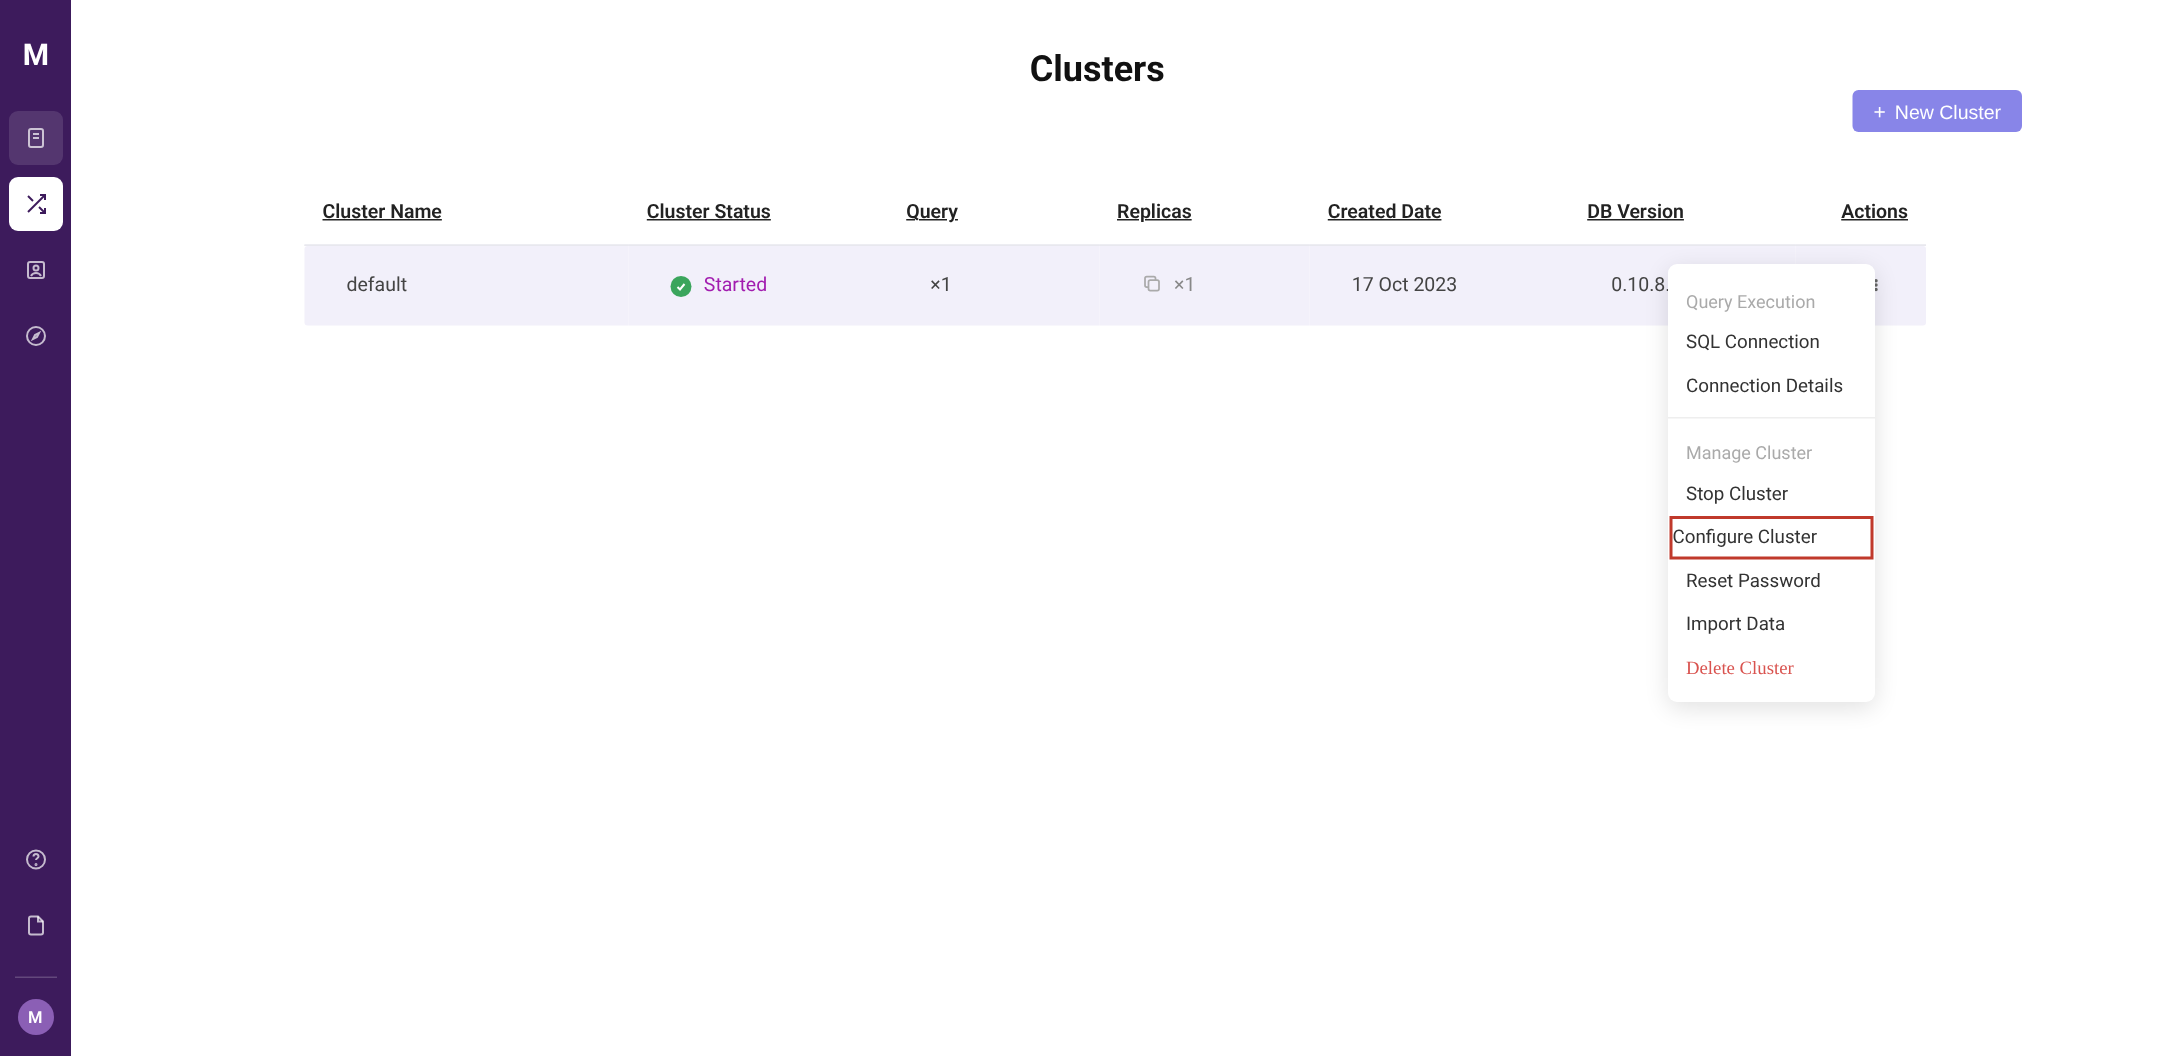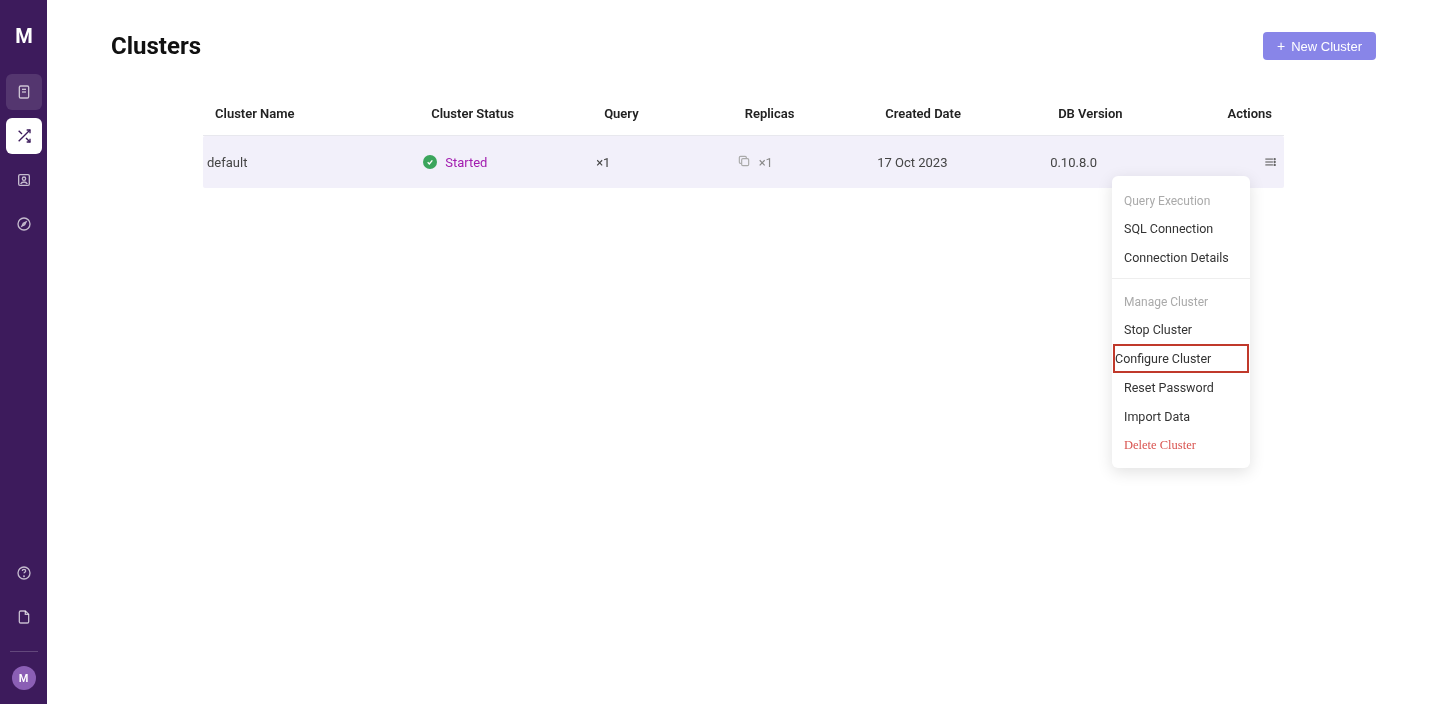--- a/index.html
+++ b/index.html
@@ -79,22 +79,23 @@
 }
 
 
 .main {
   margin-left: 47px;
   padding: 32px 0 0 0;
 }
 .header {
   display: flex;
   align-items: center;
-  padding: 0 64px;
+  padding: 0 92px;
   margin-bottom: 32px;
+  flex-direction: column;
 }
 .page-title {
   font-size: 24px;
   font-weight: 700;
   color: #111;
   margin-right: 24px;
 }
 .search-box {
   position: relative;
   width: 210px;
@@ -141,26 +142,27 @@
   width: 100%;
   border-collapse: collapse;
 }
 .thead th {
   text-align: left;
   font-size: 13px;
   font-weight: 600;
   color: #222;
   padding: 14px 12px;
   border-bottom: 1px solid #e8e8ee;
+  text-decoration: underline;
 }
 .thead th:last-child { text-align: right; }
 .trow td {
   font-size: 13px;
   color: #444;
-  padding: 16px 4px;
+  padding: 16px 28px;
   background: #f2f0fa;
 }
 .trow td:first-child { border-top-left-radius: 2px; border-bottom-left-radius: 2px; }
 .trow td:last-child { border-top-right-radius: 2px; border-bottom-right-radius: 2px; text-align: right; }
 .status-cell { display: flex; align-items: center; gap: 8px; }
 .status-dot {
   width: 14px; height: 14px; border-radius: 50%; background: #3ba55c;
   display: inline-flex; align-items: center; justify-content: center;
 }
 .status-dot svg { width: 8px; height: 8px; }

